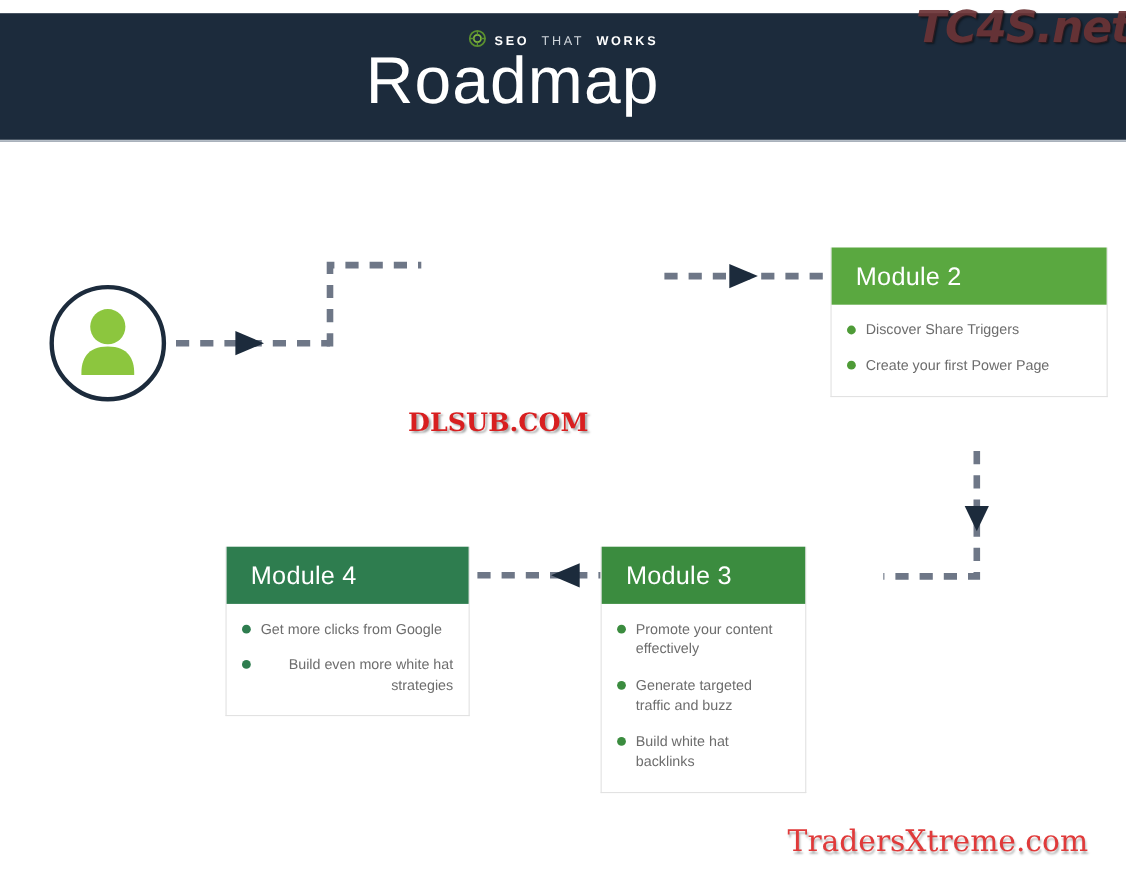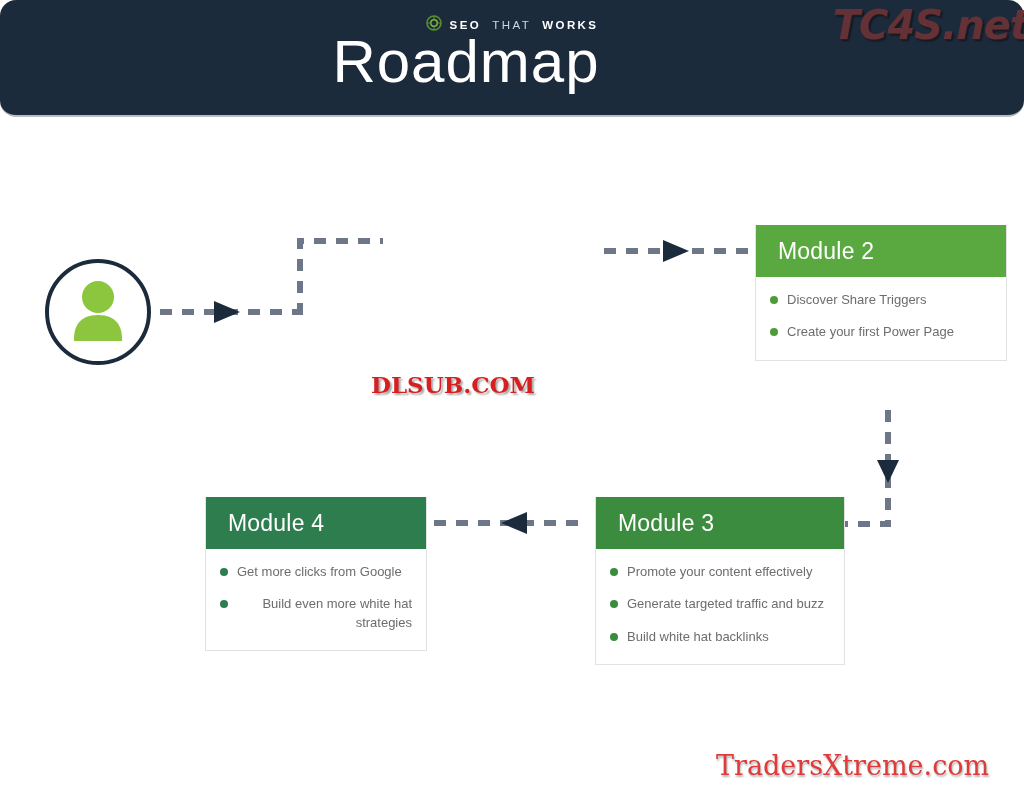--- a/index.html
+++ b/index.html
@@ -16,26 +16,25 @@
   #page {
     position: relative;
     width: 1024px;
     height: 791px;
     background: #ffffff;
   }
 
   
   .header-band {
     position: absolute;
-    left: 0; top: 0;
+    left: 0; top: 12px;
     width: 1024px;
     height: 117px;
     background: #1c2b3c;
     border-bottom: 2px solid #b6bec7;
-    border-radius: 16px;
   }
 
   .brand-row {
     position: absolute;
     left: 0; top: 15px;
     width: 1024px;
     display: flex;
     align-items: center;
     justify-content: center;
     gap: 8px;
@@ -113,21 +112,21 @@
     margin-top: 5px;
   }
   .bullet-text {
     font-size: 13px;
     color: #6d6d6d;
     line-height: 1.42;
   }
 
   #card-m1 { left: 383px; top: 225px; width: 219px; }
   #card-m2 { left: 755px; top: 225px; width: 252px; }
-  #card-m3 { left: 595px; top: 497px; width: 250px; }
+  #card-m3 { left: 546px; top: 497px; width: 187px; }
   #card-m4 { left: 205px; top: 497px; width: 222px; text-align: right; }
 
   
   #connectors {
     position: absolute;
     left: 0; top: 0;
     width: 1024px; height: 791px;
     pointer-events: none;
   }
 

